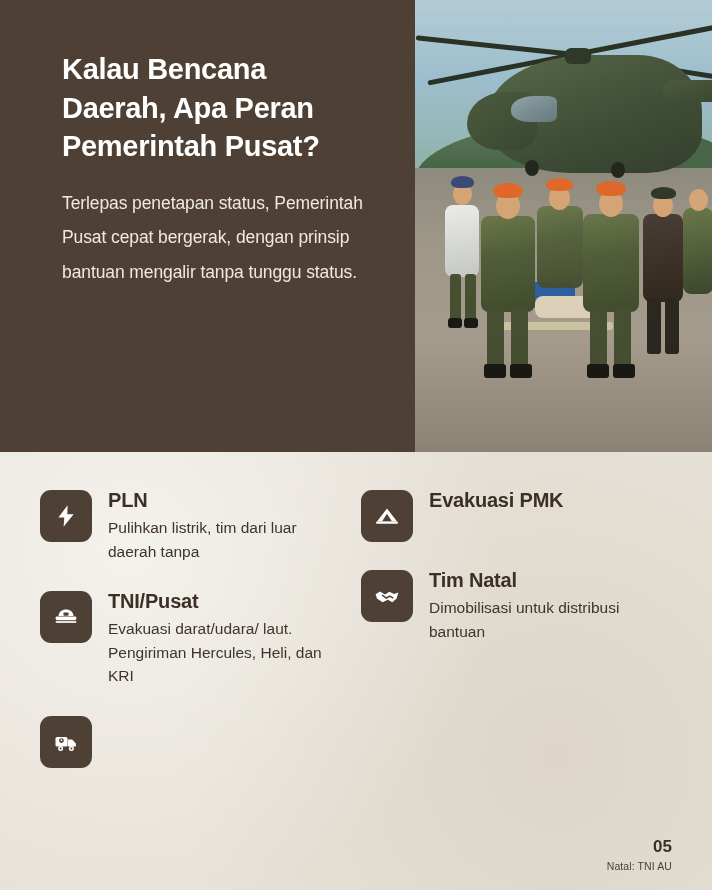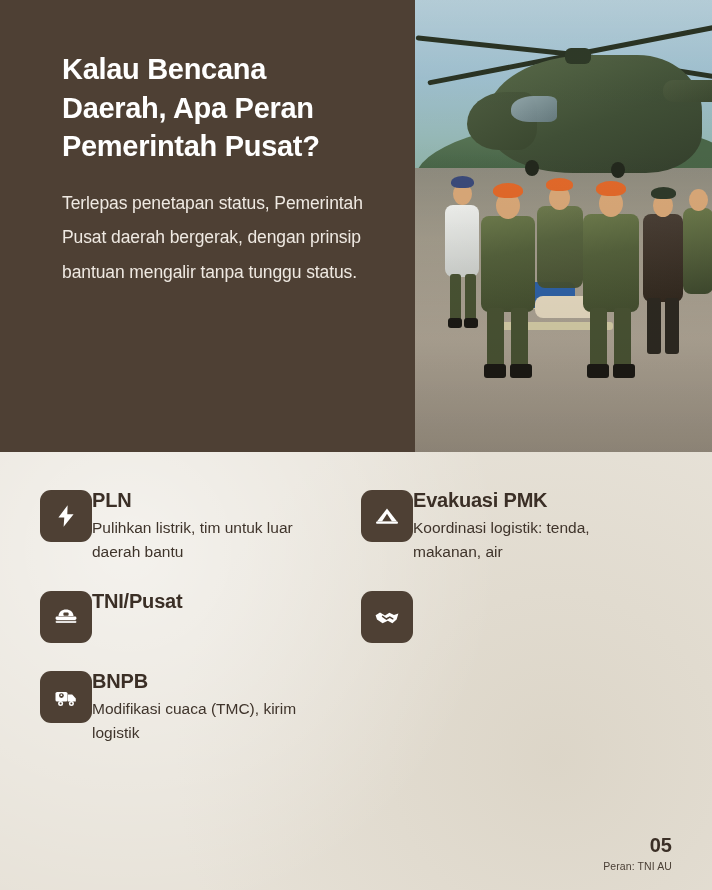--- a/index.html
+++ b/index.html
@@ -144,20 +144,21 @@
       #e7e2d8;
     padding: 36px 40px 0 40px;
   }
   .cols {
     display: flex;
     gap: 10px;
   }
   .col { width: 50%; }
   .item {
     display: flex;
+    gap: 16px;
     margin-bottom: 26px;
   }
   .icon-box {
     flex: 0 0 auto;
     width: 52px; height: 52px;
     background: #4e4034;
     border-radius: 11px;
     display: flex; align-items: center; justify-content: center;
     margin-top: 2px;
   }
@@ -170,36 +171,36 @@
   .item-desc {
     font-size: 15.5px; color: #3f342b; line-height: 1.52; max-width: 232px;
   }
   .footer {
     position: absolute;
     right: 40px;
     bottom: 18px;
     text-align: right;
   }
   .page-num {
-    font-size: 20px; font-weight: bold; color: #3b2f26; line-height: 1;
+    font-size: 17px; font-weight: bold; color: #3b2f26; line-height: 1;
   }
   .credit {
     font-size: 10.5px; color: #4a3f35; margin-top: 5px; letter-spacing: .1px;
   }
 </style>
 </head>
 <body>
 
 <div class="poster">
 
   <div class="top">
 
     <div class="headline-panel">
       <h1 class="headline">Kalau Bencana Daerah, Apa Peran Pemerintah Pusat?</h1>
-      <p class="subhead">Terlepas penetapan status, Pemerintah Pusat daerah bergerak, dengan prinsip bantuan mengalir tanpa tunggu status.</p>
+      <p class="subhead">Terlepas penetapan status, Pemerintah Pusat cepat bergerak, dengan prinsip bantuan mengalir tanpa tunggu status.</p>
     </div>
 
     <div class="photo">
       <div class="sky"></div>
       <div class="hills"></div>
       <div class="hills2"></div>
       <div class="ground"></div>
 
       <div class="blade b1"></div>
       <div class="blade b2"></div>
@@ -265,85 +266,85 @@
       <div class="col">
 
         <div class="item">
           <div class="icon-box">
             <svg width="26" height="26" viewBox="0 0 24 24" aria-hidden="true">
               <path d="M13.5 2 5 13.4h5.4L9.8 22 19 10.3h-5.8L13.5 2z" fill="#ffffff"></path>
             </svg>
           </div>
           <div class="item-text">
             <div class="item-title">PLN</div>
-            <div class="item-desc">Pulihkan listrik, tim untuk luar daerah bantu</div>
+            <div class="item-desc">Pulihkan listrik, tim dari luar daerah tanpa</div>
           </div>
         </div>
 
         <div class="item">
           <div class="icon-box">
             <svg width="28" height="28" viewBox="0 0 28 28" aria-hidden="true">
               <path d="M6.5 13c0-4 3.4-6.6 7.5-6.6S21.5 9 21.5 13H6.5z" fill="#ffffff"></path>
               <rect x="3.6" y="13.4" width="20.8" height="3.6" rx="1.4" fill="#ffffff"></rect>
               <rect x="11.4" y="9.6" width="5.2" height="3.2" rx="1" fill="#4e4034"></rect>
               <rect x="3.6" y="17.8" width="20.8" height="2.1" rx="1" fill="#ffffff" opacity=".85"></rect>
             </svg>
           </div>
           <div class="item-text">
             <div class="item-title">TNI/Pusat</div>
+            <div class="item-desc">Evakuasi darat/udara/ laut. Pengiriman Hercules, Heli, dan KRI</div>
           </div>
         </div>
 
         <div class="item">
           <div class="icon-box">
             <svg width="28" height="28" viewBox="0 0 28 28" aria-hidden="true">
               <rect x="3.5" y="9" width="12" height="9.6" rx="1.6" fill="#ffffff"></rect>
               <path d="M15.8 11.6h4.4l3.6 3.8v3.2h-8z" fill="#ffffff"></path>
               <circle cx="8.6" cy="20.4" r="2.5" fill="#ffffff"></circle>
               <circle cx="19.4" cy="20.4" r="2.5" fill="#ffffff"></circle>
               <circle cx="8.6" cy="20.4" r="1" fill="#4e4034"></circle>
               <circle cx="19.4" cy="20.4" r="1" fill="#4e4034"></circle>
               <circle cx="9.4" cy="12.6" r="2.4" fill="#4e4034"></circle>
               <circle cx="9.4" cy="12.2" r="0.9" fill="#ffffff"></circle>
             </svg>
           </div>
-          <div class="item-text">
-            <div class="item-title">BNPB</div>
-            <div class="item-desc">Modifikasi cuaca (TMC), kirim logistik</div>
-          </div>
         </div>
 
       </div>
 
       <div class="col">
 
         <div class="item">
           <div class="icon-box">
             <svg width="28" height="28" viewBox="0 0 28 28" aria-hidden="true">
               <path d="M14 6.5 24 19.4H4L14 6.5z" fill="#ffffff"></path>
               <path d="M14 11.8 19 19.4H9l5-7.6z" fill="#4e4034"></path>
               <rect x="3" y="19.6" width="22" height="2.2" rx="1.1" fill="#ffffff"></rect>
             </svg>
           </div>
           <div class="item-text">
             <div class="item-title">Evakuasi PMK</div>
-            <div class="item-desc">Koordinasi logistik: tenda, makanan, air</div>
           </div>
         </div>
 
         <div class="item">
           <div class="icon-box">
             <svg width="28" height="28" viewBox="0 0 28 28" aria-hidden="true">
               <path d="M2.6 12.2 7 9.6l5 2.8 4.4-2.6 4.6 2.2 4.4-1.6-1.8 6.2-4.2 3.6-4.6-2.4-5.2 2.4L4 16.4z" fill="#ffffff"></path>
               <path d="M9.6 13.4l3.8 2.6 3.4-2 3 1.8" stroke="#4e4034" stroke-width="1.5" fill="none" stroke-linecap="round"></path>
             </svg>
           </div>
+          <div class="item-text">
+            <div class="item-title">Tim Natal</div>
+            <div class="item-desc">Dimobilisasi untuk distribusi bantuan</div>
+          </div>
         </div>
 
       </div>
     </div>
 
     <div class="footer">
       <div class="page-num">05</div>
-      <div class="credit">Peran: TNI AU</div>
+      <div class="credit">Natal: TNI AU</div>
     </div>
   </div>
 </div>
 
 </body></html>

